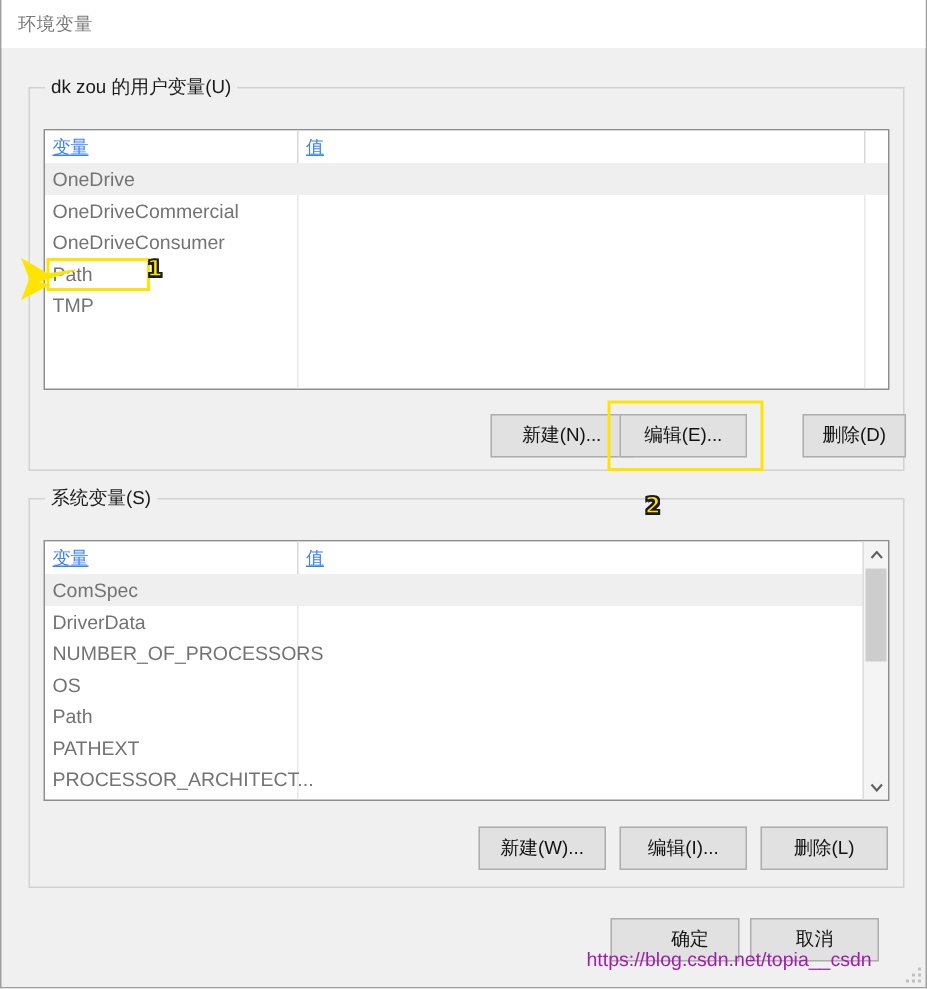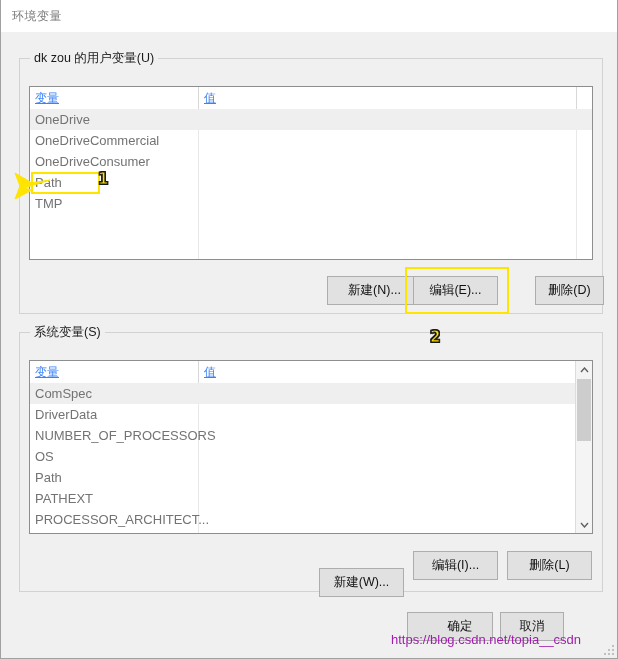--- a/index.html
+++ b/index.html
@@ -326,26 +326,26 @@
       </div>
       <div class="sb-thumb" style="top:18px; height:62px;"></div>
       <div class="sb-arrow down">
         <svg width="9" height="6" viewBox="0 0 9 6" aria-hidden="true">
           <polyline points="1,1 4.5,5 8,1" fill="none" stroke="#606060" stroke-width="1.4"></polyline>
         </svg>
       </div>
     </div>
   </div>
 
-  <div class="btn" style="left:318px; top:568px; width:85px; height:29px;">新建(W)...</div>
+  <div class="btn" style="left:318px; top:551px; width:85px; height:29px;">新建(W)...</div>
   <div class="btn" style="left:412px; top:551px; width:85px; height:29px;">编辑(I)...</div>
   <div class="btn" style="left:506px; top:551px; width:85px; height:29px;">删除(L)</div>
 
   <div class="btn" style="left:406px; top:612px; width:86px; height:29px;padding-left:20px;">确定</div>
-  <div class="btn" style="left:499px; top:612px; width:64px; height:29px;text-align:center;">取消</div>
+  <div class="btn" style="left:499px; top:612px; width:86px; height:29px;text-align:center;">取消</div>
 
   <div class="anno-box" style="left:30px; top:172px; width:69px; height:22px;"></div>
 
   <svg class="anno-arrow" style="left:13px; top:170px;" width="42" height="32" viewBox="0 0 42 32" aria-hidden="true">
     <polygon points="1,3 18,13 10,14 36,10 10,18 18,20 1,29 6,16" fill="#ffe400" stroke="#ffe400" stroke-width="1"></polygon>
   </svg>
 
   <div class="anno-num" style="left:97px; top:170px;">1</div>
 
   <div class="anno-box" style="left:404px; top:267px; width:104px; height:47px;"></div>

